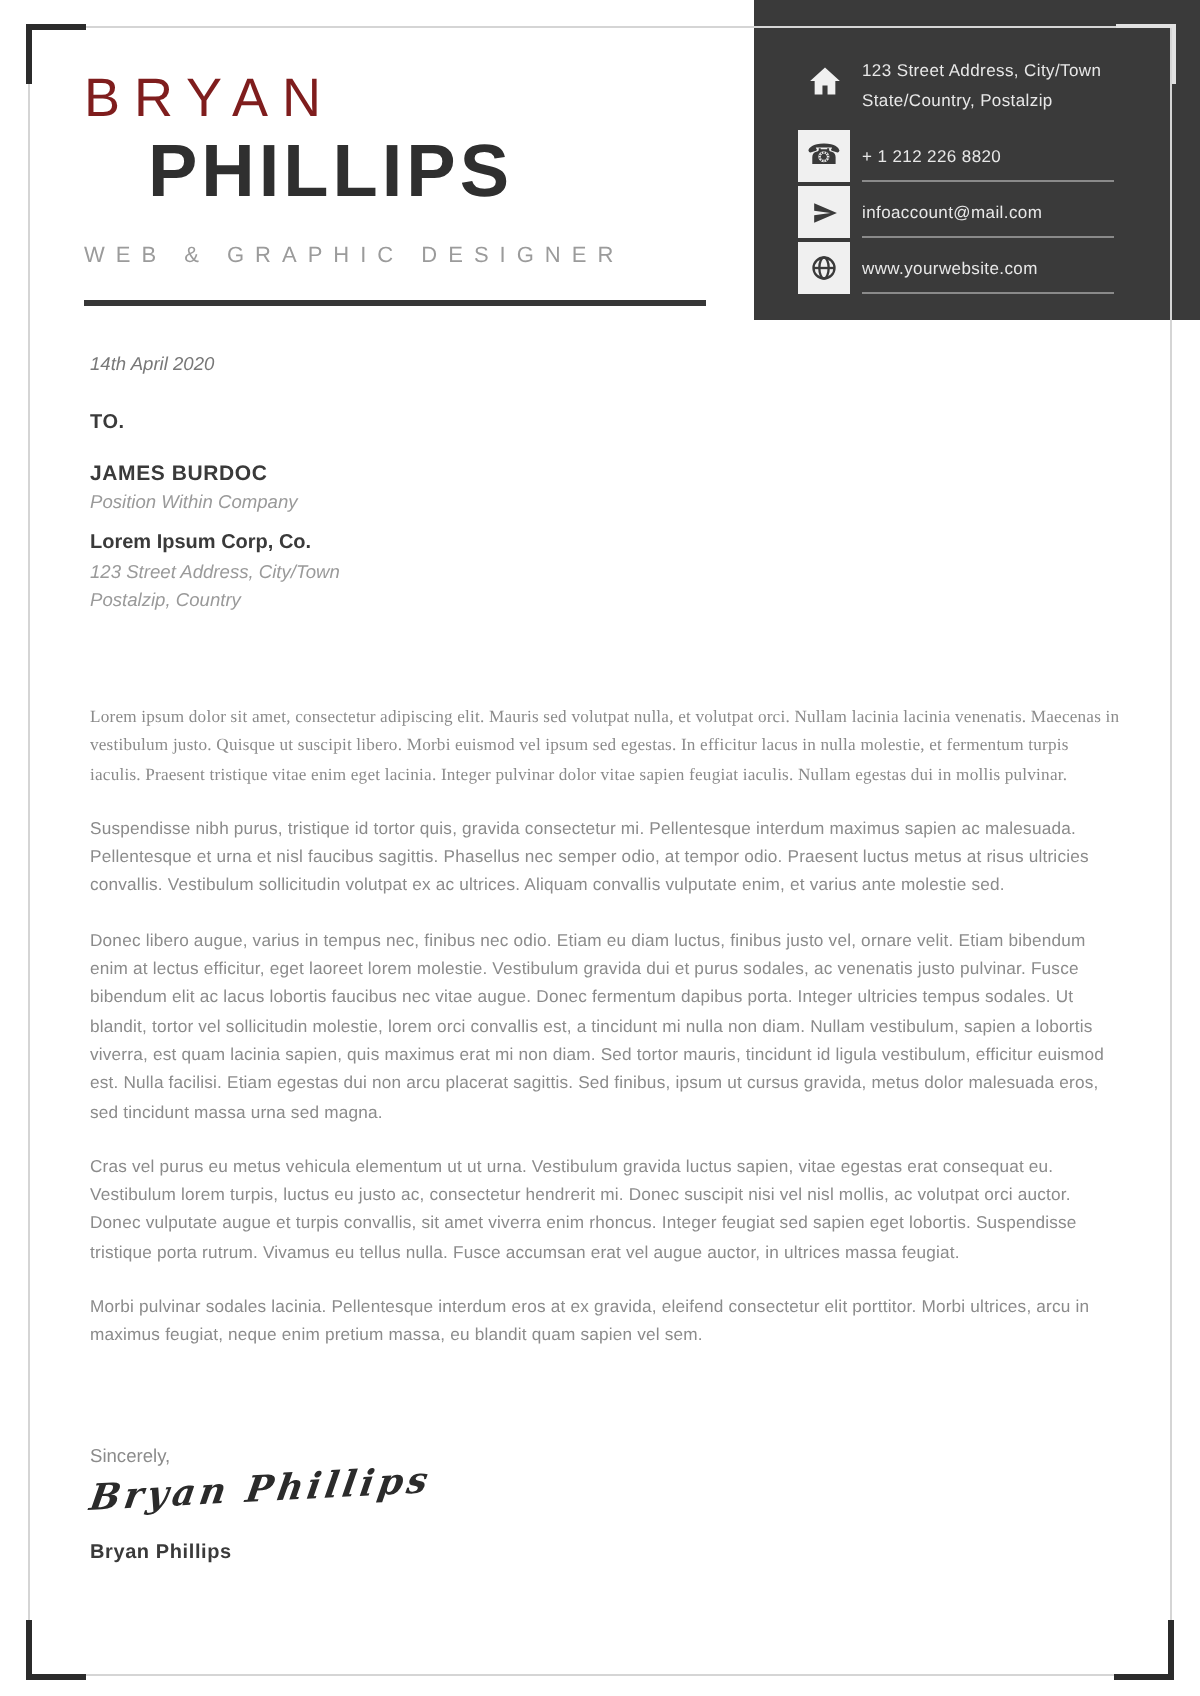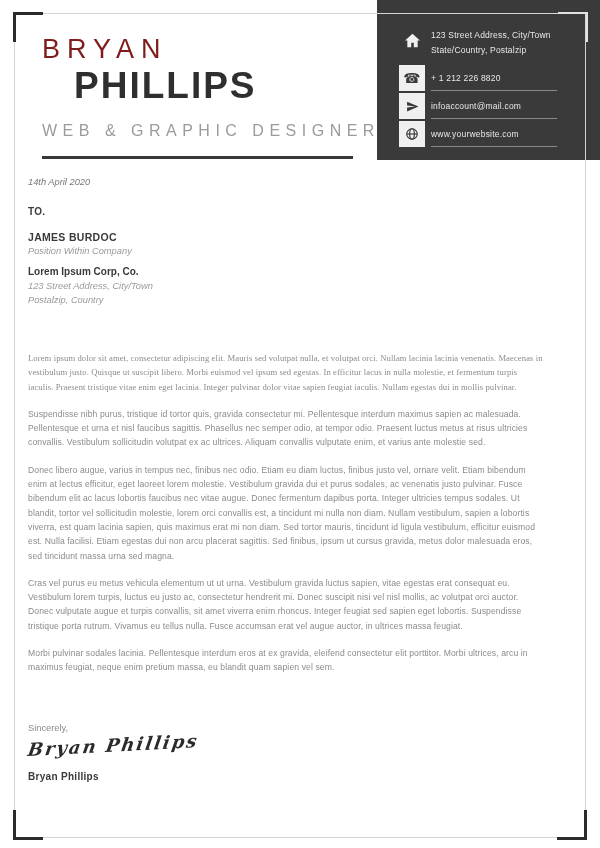--- a/index.html
+++ b/index.html
@@ -49,25 +49,25 @@
   .c-text.lines { line-height:15px; padding-top:1px; }
   .c-row .c-text.u {
     height:26px; display:flex; align-items:center;
     border-bottom:1px solid #8a8a8a;
   }
 
   
   .header { position:absolute; left:42px; top:34px; z-index:3; }
   .first-name { font-size:27px; letter-spacing:7px; color:#7f1d1d; font-weight:400; line-height:1.15; }
   .last-name  { font-size:37px; letter-spacing:2px; color:#2f2f2f; font-weight:700; line-height:1.1; margin-top:1px;margin-left:32px; }
-  .job-title  { margin-top:15px; font-size:16px; letter-spacing:5.5px; color:#9b9b9b; font-weight:500; }
+  .job-title  { margin-top:15px; font-size:11px; letter-spacing:5.5px; color:#9b9b9b; font-weight:500; }
   .header-rule { margin-top:16px; width:311px; height:3px; background:#373737; }
 
   
-  .letter { position:absolute; left:28px; top:177px; width:516px; z-index:1; color:#8b8b8b; }
+  .letter { position:absolute; left:45px; top:177px; width:516px; z-index:1; color:#8b8b8b; }
   .date { font-style:italic; font-size:9.3px; color:#787878; }
   .to-label { margin-top:19px; font-size:10px; font-weight:700; color:#3a3a3a; letter-spacing:0.3px; }
   .recipient-name { margin-top:14px; font-size:10.5px; font-weight:700; color:#3a3a3a; letter-spacing:0.3px; }
   .recipient-pos { margin-top:3px; font-style:italic; font-size:9.3px; color:#9a9a9a; }
   .company-name { margin-top:10px; font-size:10px; font-weight:700; color:#3a3a3a; }
   .company-addr { margin-top:3px; font-style:italic; font-size:9.3px; color:#9a9a9a; line-height:13.5px; }
   .letter p { font-size:8.6px; line-height:14.3px; color:#8b8b8b; margin-top:13px; letter-spacing:0.1px; }
   .letter p.first { margin-top:44px;font-family:Liberation Serif, serif; }
   .closing { margin-top:48px; font-size:9.3px; color:#8b8b8b; }
   .sig-script {

